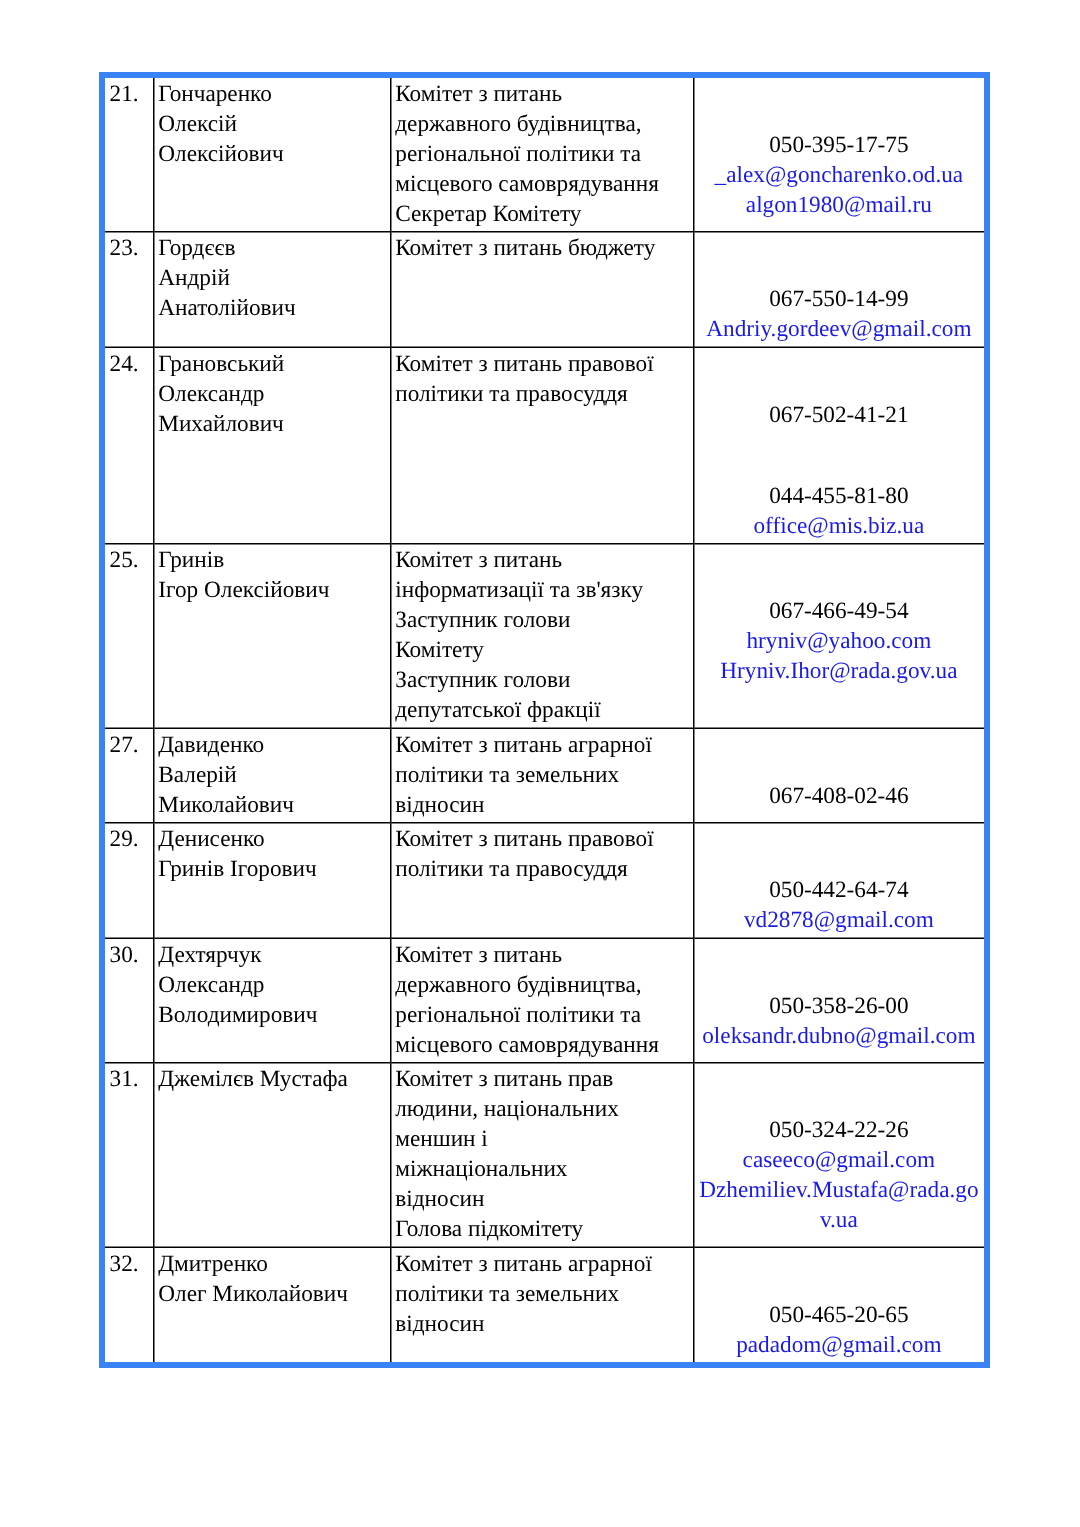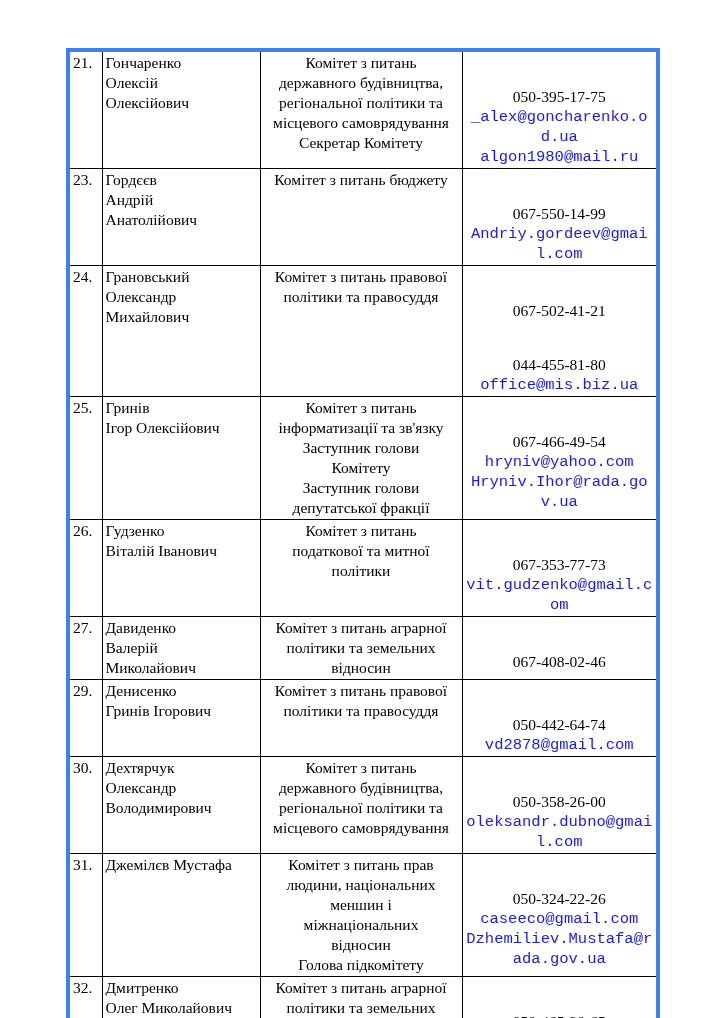--- a/index.html
+++ b/index.html
@@ -41,37 +41,36 @@
     text-align: left;
     padding-left: 6px;
     white-space: nowrap;
   }
   td.col-name {
     text-align: left;
     padding-left: 6px;
     white-space: pre-line;
   }
   td.col-committee {
-    text-align: center;
+    text-align: left;
     white-space: pre-line;
   }
   td.col-contacts {
     text-align: center;
   }
   .contact-line {
     display: block;
     word-break: break-all;
   }
   .contact-line.phone {
     color: #000000;
     margin-top: 34px;
   }
   .contact-line.email {
     color: #1a1ae6;
-    font-family: Liberation Mono, monospace;
   }
 </style>
 </head>
 <body>
 
 <div class="page">
   <table class="contacts-table">
     <colgroup>
       <col class="c-num">
       <col class="c-name">
@@ -133,32 +132,20 @@
 Комітету
 Заступник голови
 депутатської фракції</td>
     <td class="col-contacts">
             <span class="contact-line phone">067-466-49-54</span>
             <span class="contact-line email">hryniv@yahoo.com</span>
             <span class="contact-line email">Hryniv.Ihor@rada.gov.ua</span>
           </td>
   </tr>
 
-  <tr>
-    <td class="col-num">26.</td>
-    <td class="col-name">Гудзенко
-Віталій Іванович</td>
-    <td class="col-committee">Комітет з питань
-податкової та митної
-політики</td>
-    <td class="col-contacts">
-            <span class="contact-line phone">067-353-77-73</span>
-            <span class="contact-line email">vit.gudzenko@gmail.com</span>
-          </td>
-  </tr>
 
   <tr>
     <td class="col-num">27.</td>
     <td class="col-name">Давиденко
 Валерій
 Миколайович</td>
     <td class="col-committee">Комітет з питань аграрної
 політики та земельних
 відносин</td>
     <td class="col-contacts">

